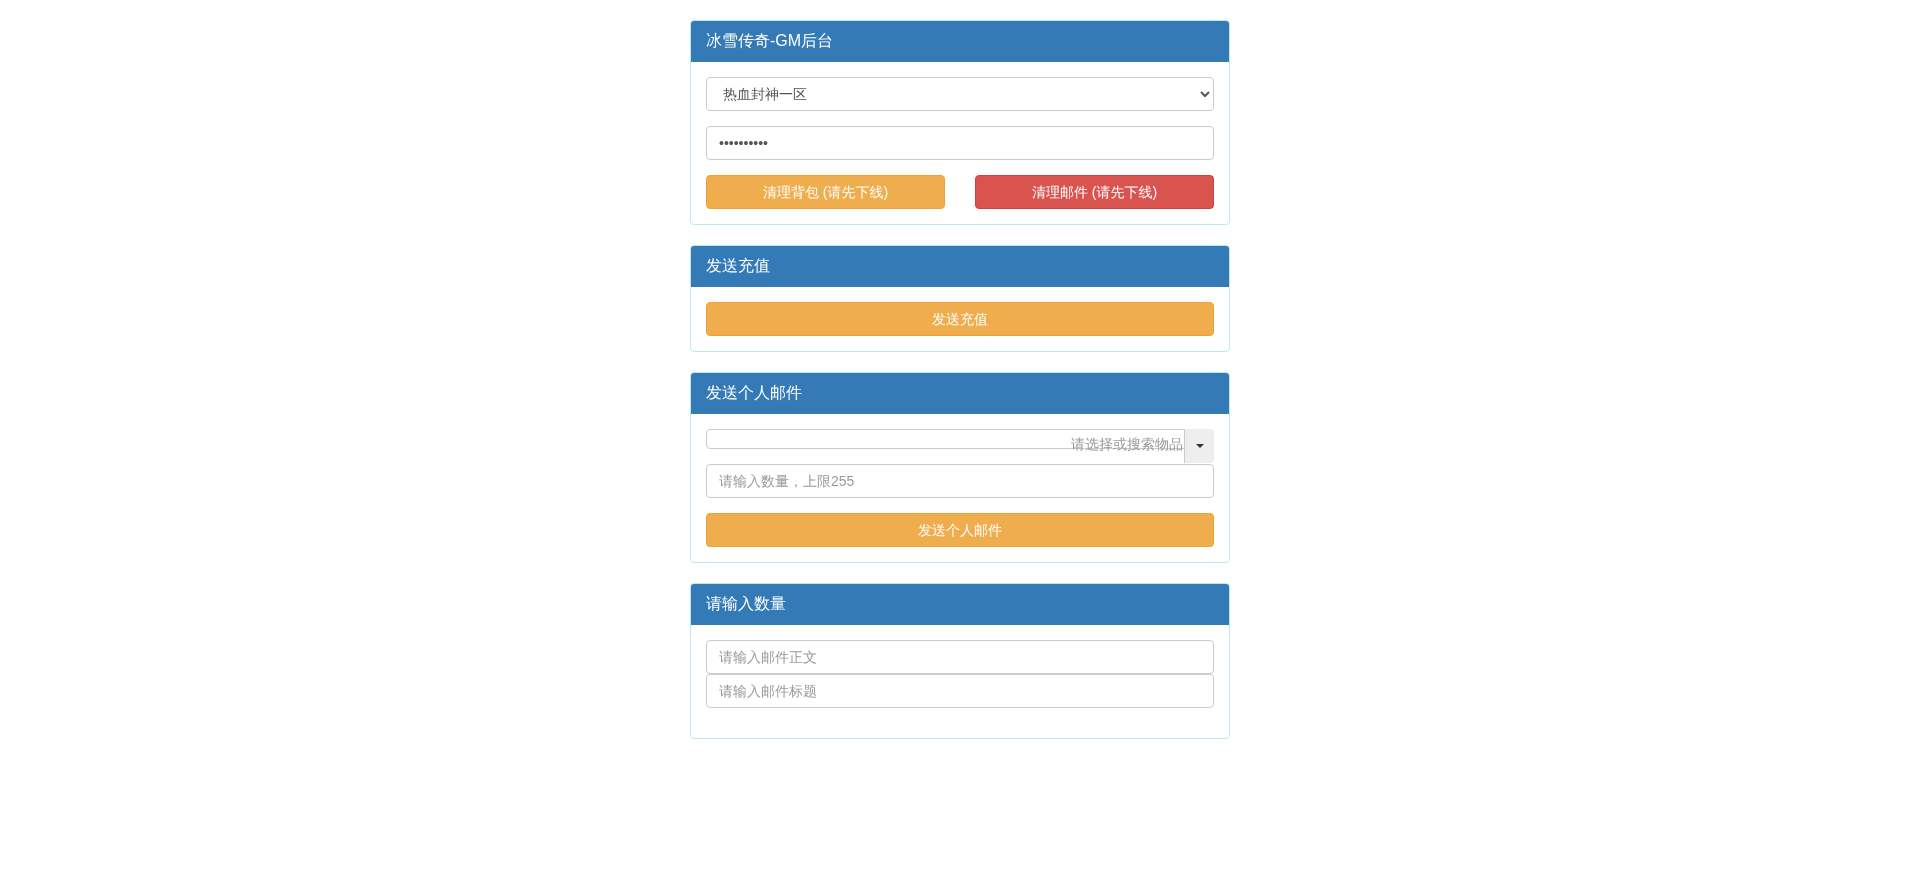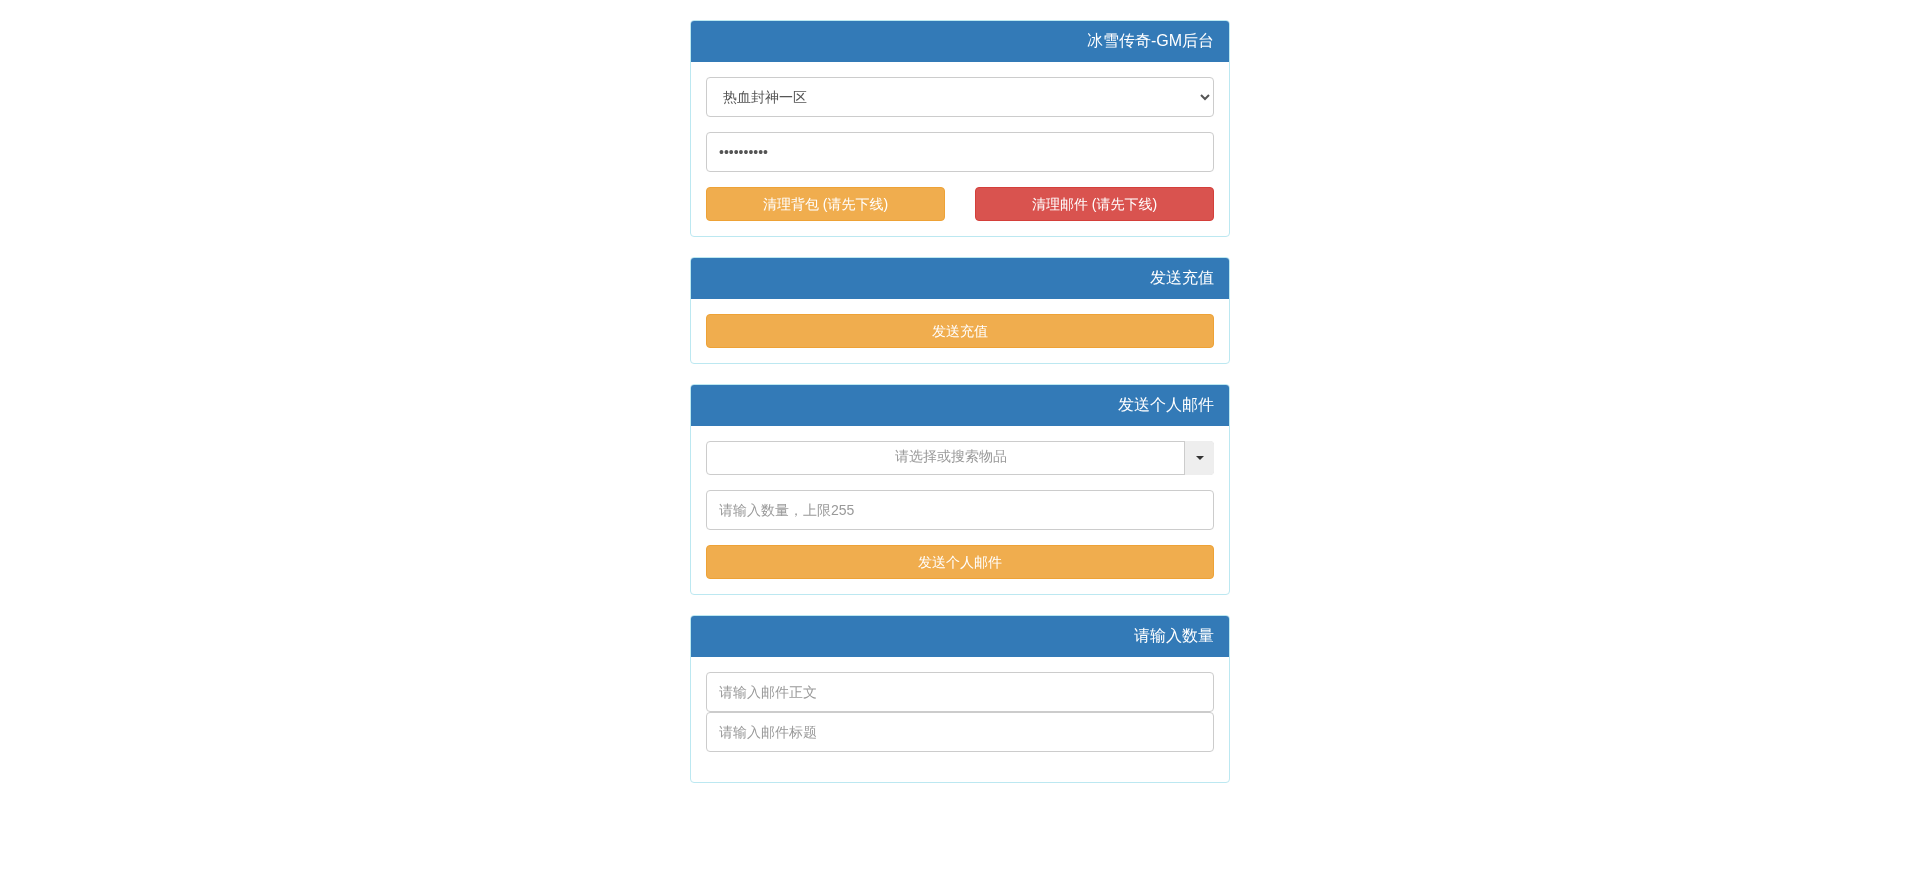--- a/index.html
+++ b/index.html
@@ -24,29 +24,28 @@
       margin-bottom: 20px;
       background: #fff;
     }
     .panel-heading {
       background-color: #337ab7;
       color: #fff;
       padding: 10px 15px;
       border-top-left-radius: 3px;
       border-top-right-radius: 3px;
       font-size: 16px;
-      text-align: right;
     }
     .panel-body {
       padding: 15px;
     }
     .form-control {
       display: block;
       width: 100%;
-      height: 40px;
+      height: 34px;
       padding: 6px 12px;
       font-size: 14px;
       line-height: 1.42857143;
       color: #555;
       background-color: #fff;
       border: 1px solid #ccc;
       border-radius: 4px;
       margin-bottom: 15px;
     }
     .form-control::placeholder {
@@ -82,28 +81,28 @@
     .col-half {
       flex: 1;
     }
     .combobox {
       position: relative;
       margin-bottom: 15px;
     }
     .combobox-input {
       display: block;
       width: 100%;
-      height: 34px;
+      height: 20px;
       padding: 6px 30px 6px 12px;
       font-size: 14px;
       color: #999;
       background-color: #fff;
       border: 1px solid #ccc;
       border-radius: 4px;
-      text-align: center;
+      text-align: right;
       cursor: pointer;
     }
     .combobox-caret {
       position: absolute;
       right: 0;
       top: 0;
       height: 34px;
       width: 30px;
       display: flex;
       align-items: center;

